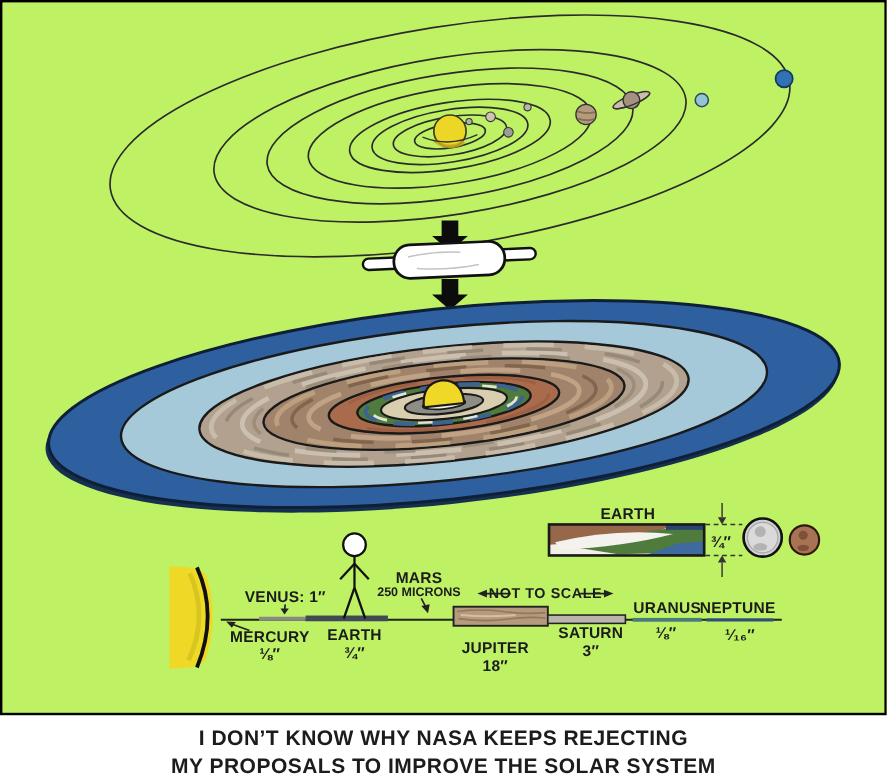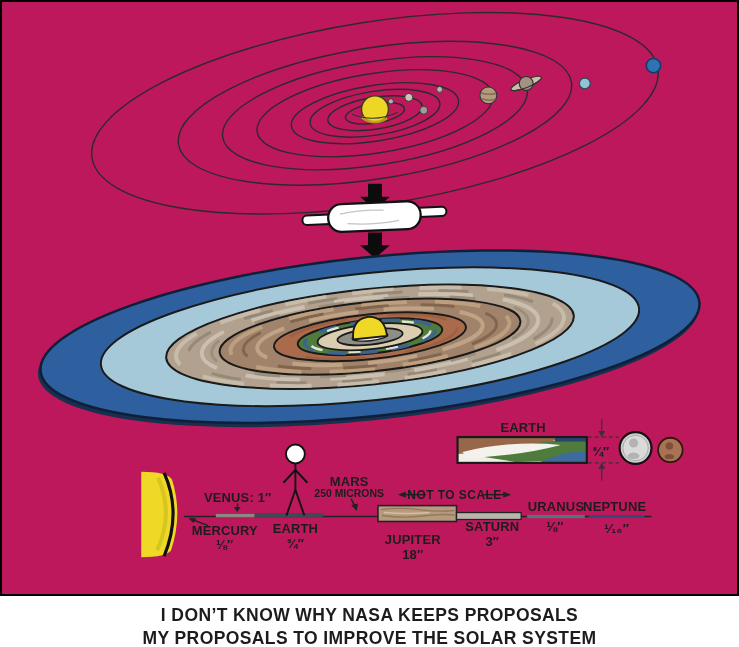--- a/index.html
+++ b/index.html
@@ -1,19 +1,19 @@
 <!DOCTYPE html>
 <html><head>
 <meta charset="utf-8">
 <style>
   html,body{margin:0;padding:0;background:#fff;}
   .stage{position:relative;width:739px;height:647px;background:#fff;
          font-family:"Liberation Sans","DejaVu Sans",sans-serif;}
   .panel{position:absolute;left:0;top:0;width:739px;height:596px;
-         border:2.5px solid #000;box-sizing:border-box;background:#be185d;text-align:right;}
+         border:2.5px solid #000;box-sizing:border-box;background:#bef264;text-align:right;}
   .panel svg{position:absolute;left:0;top:0;width:100%;height:100%;}
   .caption{position:absolute;left:0;top:598px;width:739px;text-align:center;
            color:#1c1c1c;font-weight:bold;font-size:17.5px;line-height:23px;
            letter-spacing:.4px;padding-top:6px;}
   text{font-family:"Liberation Sans","DejaVu Sans",sans-serif;
        font-weight:bold;fill:#1c1c1c;}
   .lbl{font-size:13px;letter-spacing:.2px;}
   .sm{font-size:10.5px;}
   .nts{font-size:12px;letter-spacing:.5px;}
   .dim{font-size:13px;}
@@ -185,16 +185,16 @@
         <text class="lbl" x="493" y="548" text-anchor="middle">3″</text>
         <text class="lbl" x="557" y="512" text-anchor="middle">URANUS</text>
         <text class="lbl" x="556" y="533" text-anchor="middle">⅛″</text>
         <text class="lbl" x="616" y="512" text-anchor="middle">NEPTUNE</text>
         <text class="lbl" x="618" y="535" text-anchor="middle">¹⁄₁₆″</text>
       </g>
     </svg>
   </div>
 
   <div class="caption">
-    <div>I DON’T KNOW WHY NASA KEEPS PROPOSALS</div>
+    <div>I DON’T KNOW WHY NASA KEEPS REJECTING</div>
     <div>MY PROPOSALS TO IMPROVE THE SOLAR SYSTEM</div>
   </div>
 </div>
 
 </body></html>

